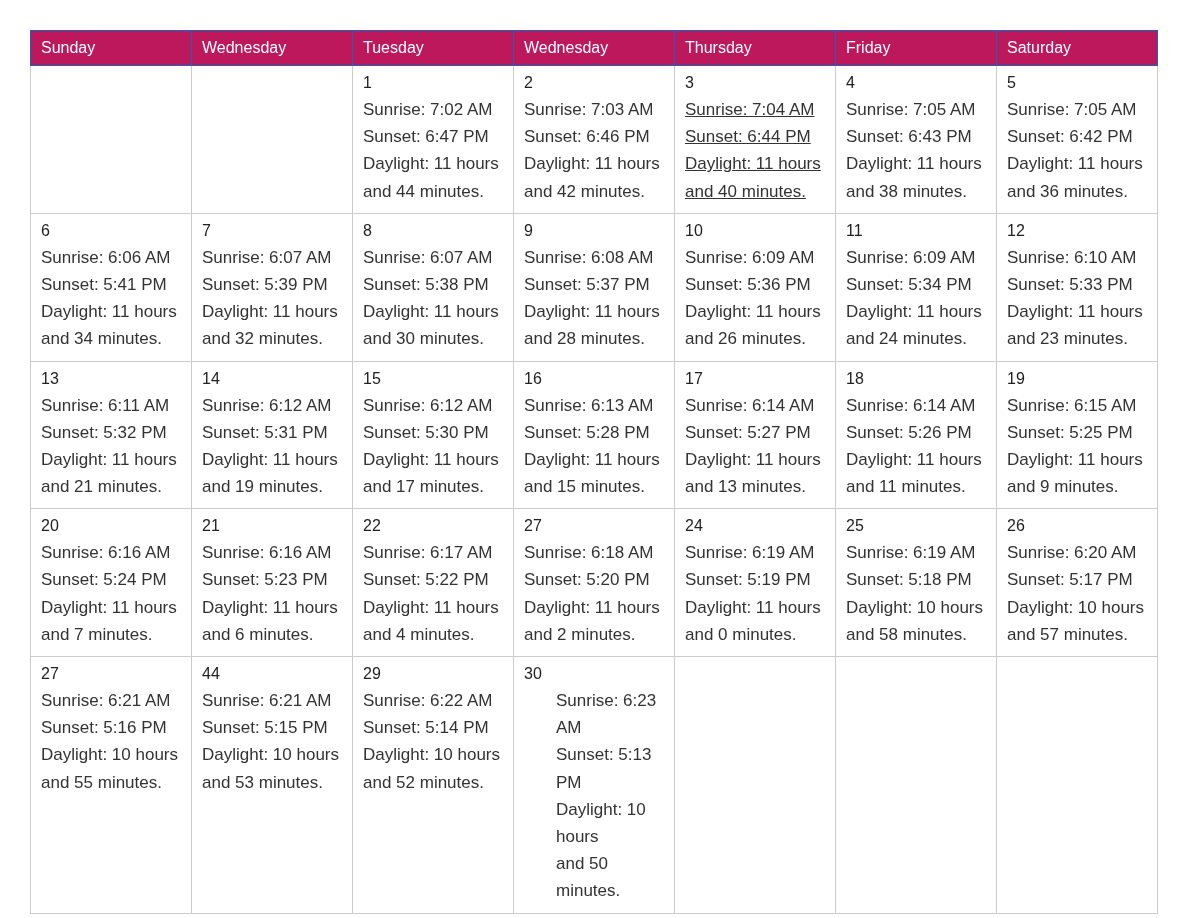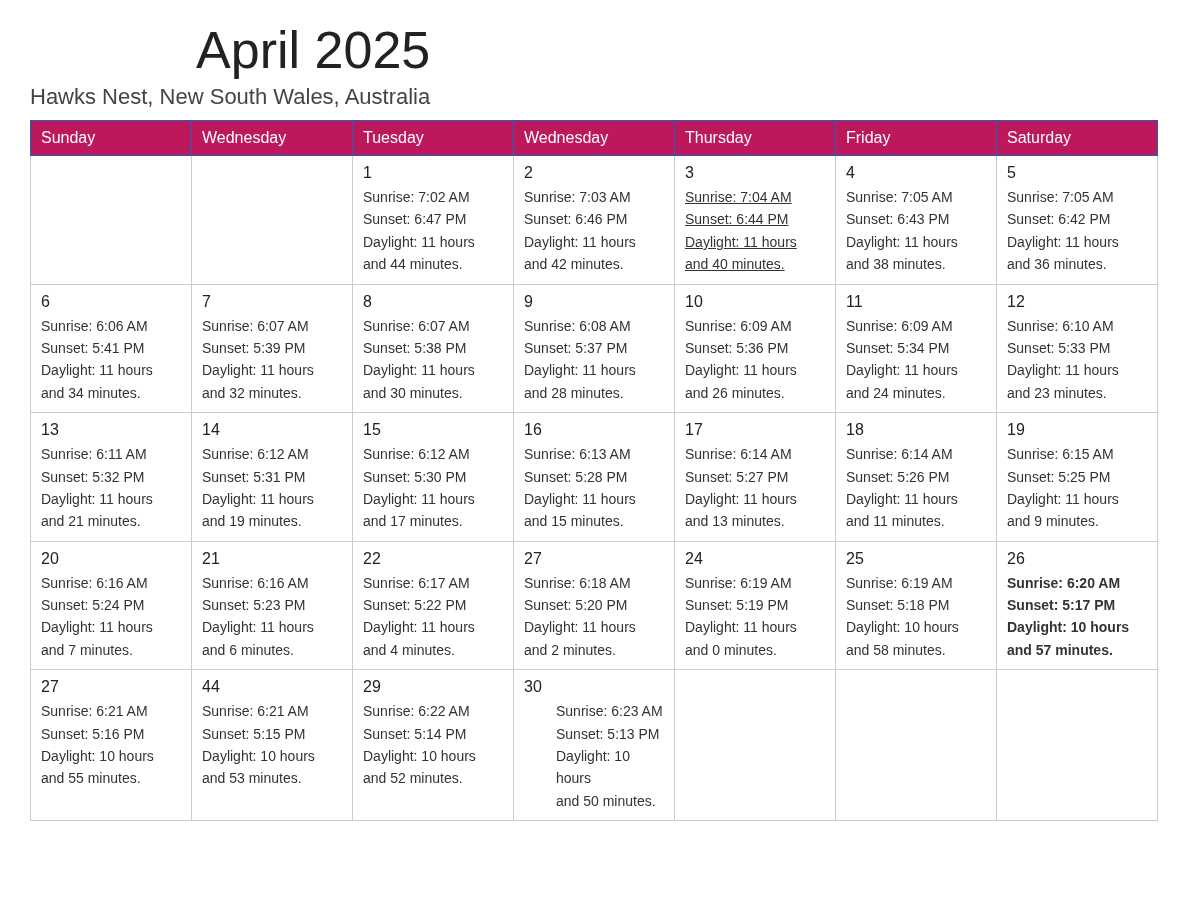--- a/index.html
+++ b/index.html
@@ -53,21 +53,21 @@
       min-height: 100px;
     }
     .day-number {
       font-size: 16px;
       color: #222;
       font-weight: normal;
       display: block;
       margin-bottom: 4px;
     }
     .day-info {
-      font-size: 14px;
+      font-size: 17px;
       line-height: 1.6;
       color: #333;
     }
     .empty-cell {
       background: #fff;
     }
     
     .logo-container {
       display: flex;
       flex-direction: column;
@@ -99,24 +99,20 @@
       border-top: 12px solid transparent;
       border-bottom: 12px solid transparent;
       border-left: 18px solid #1a6bb5;
       margin-left: 3px;
     }
   </style>
 </head>
 <body>
 
 <div class="header">
-  <div class="title-section">
-    <div class="calendar-title">April 2025</div>
-    <div class="calendar-subtitle">Hawks Nest, New South Wales, Australia</div>
-  </div>
 </div>
 
 <table class="calendar-table">
   <thead>
     <tr>
     <th>Sunday</th>
         <th>Wednesday</th>
         <th>Tuesday</th>
         <th>Wednesday</th>
         <th>Thursday</th>
@@ -304,21 +300,21 @@
         </td>
         <td>
           <span class="day-number">25</span>
           <div class="day-info" style="white-space: pre-line;">Sunrise: 6:19 AM
 Sunset: 5:18 PM
 Daylight: 10 hours
 and 58 minutes.</div>
         </td>
         <td>
           <span class="day-number">26</span>
-          <div class="day-info" style="white-space: pre-line; font-weight: bold;">Sunrise: 6:20 AM
+          <div class="day-info" style="white-space: pre-line;">Sunrise: 6:20 AM
 Sunset: 5:17 PM
 Daylight: 10 hours
 and 57 minutes.</div>
         </td>
       </tr>
       <tr>
         <td>
           <span class="day-number">27</span>
           <div class="day-info" style="white-space: pre-line;">Sunrise: 6:21 AM
 Sunset: 5:16 PM

